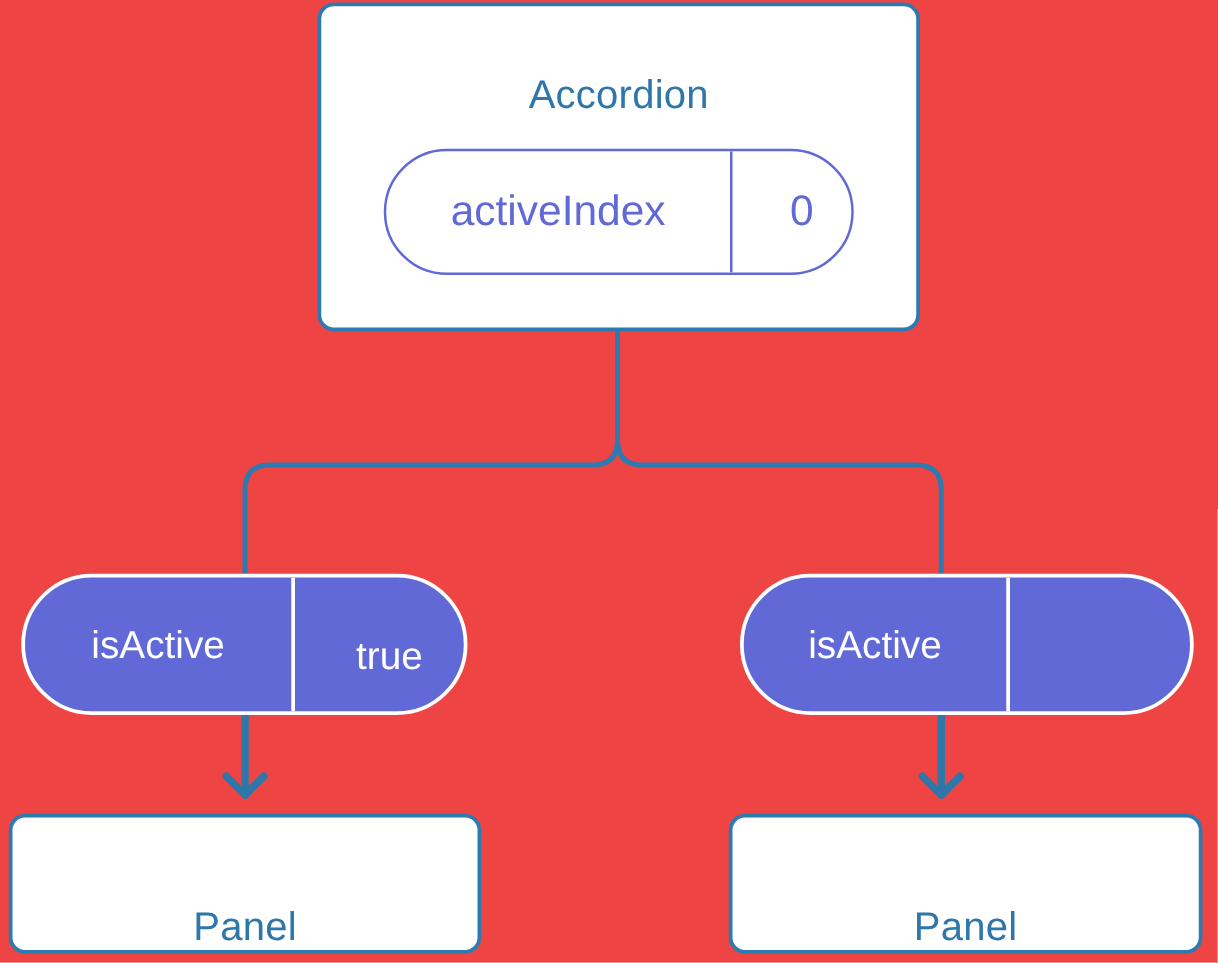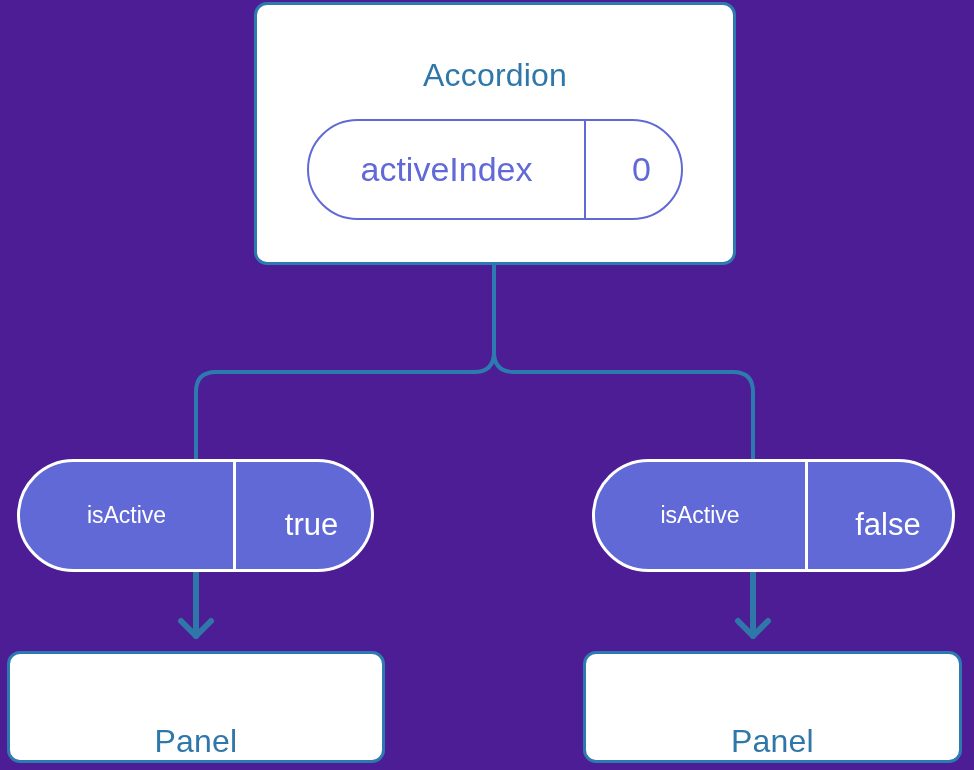--- a/index.html
+++ b/index.html
@@ -9,21 +9,21 @@
   body {
     width: 974px;
     height: 770px;
     overflow: hidden;
     font-family: "Liberation Sans", sans-serif;
   }
   #stage {
     position: relative;
     width: 974px;
     height: 770px;
-    background: #4c1d95;
+    background: #ef4444;
     overflow: hidden;
   }
 
   
   #connectors {
     position: absolute;
     left: 0;
     top: 0;
     width: 974px;
     height: 770px;
@@ -108,21 +108,21 @@
   }
 
   
   .pill-filled {
     background: #6169d6;
     border: 3px solid #ffffff;
     height: 113px;
   }
   .pill-filled .pill-key {
     color: #ffffff;
-    font-size: 23px;
+    font-size: 31px;
     border-right: 3px solid #ffffff;
   }
   .pill-filled .pill-val {
     color: #ffffff;
     font-size: 31px;
     flex: 1 1 auto;
     margin-top: 18px;
   }
 
   #pill-is-active-left {
@@ -173,20 +173,19 @@
     <div class="pill-key">isActive</div>
     <div class="pill-val">true</div>
   </div>
 
   <div id="panel-box-left" class="component-box panel-box">
     <div class="component-title">Panel</div>
   </div>
 
   <div id="pill-is-active-right" class="pill pill-filled">
     <div class="pill-key">isActive</div>
-    <div class="pill-val">false</div>
   </div>
 
   <div id="panel-box-right" class="component-box panel-box">
     <div class="component-title">Panel</div>
   </div>
 
 </div>
 
 </body></html>

